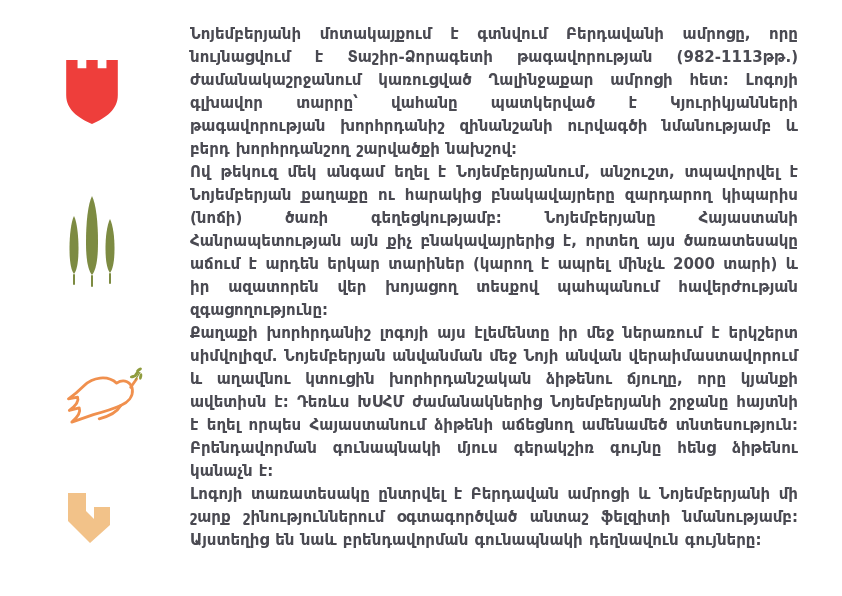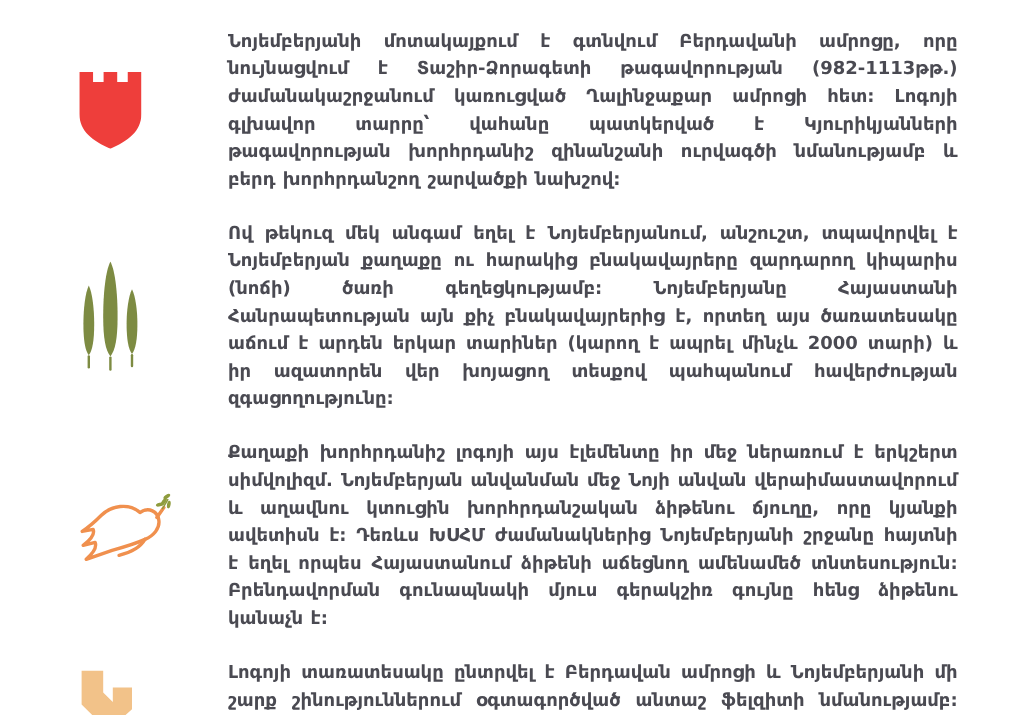--- a/index.html
+++ b/index.html
@@ -12,21 +12,21 @@
   .page {
     width: 842px; height: 596px;
     padding: 23px 44px 16px 58px;
     display: flex;
     flex-direction: column;
   }
   .row {
     display: flex;
     align-items: center;
   }
-  .row + .row { margin-top: 22px; }
+  .row + .row { }
   .icon-cell {
     flex: 0 0 132px;
     width: 132px;
     display: flex;
     justify-content: flex-start;
     padding-left: 8px;
   }
   .icon-cell svg { display: block; }
   .para {
     flex: 1;

